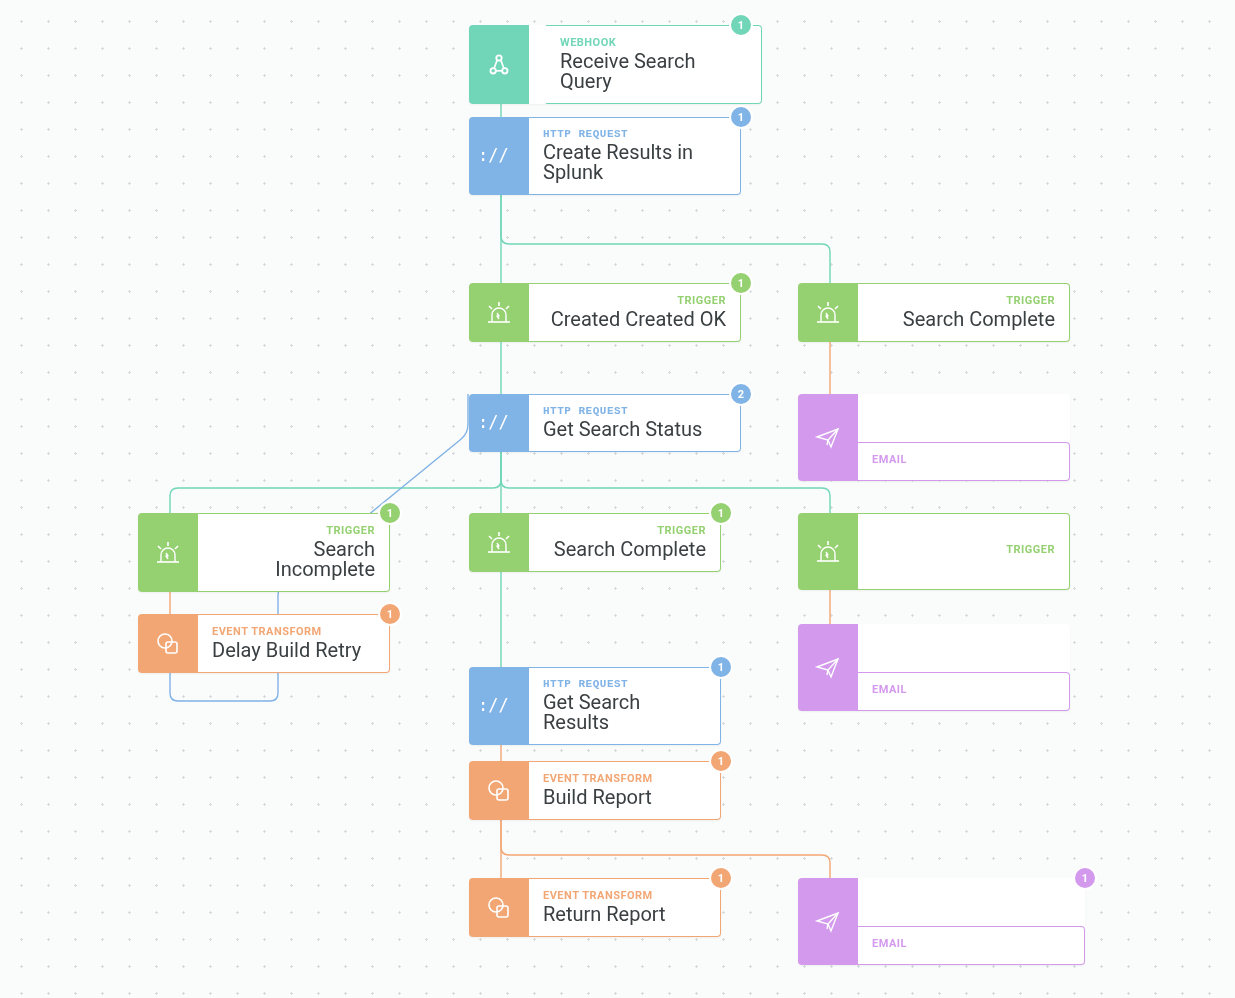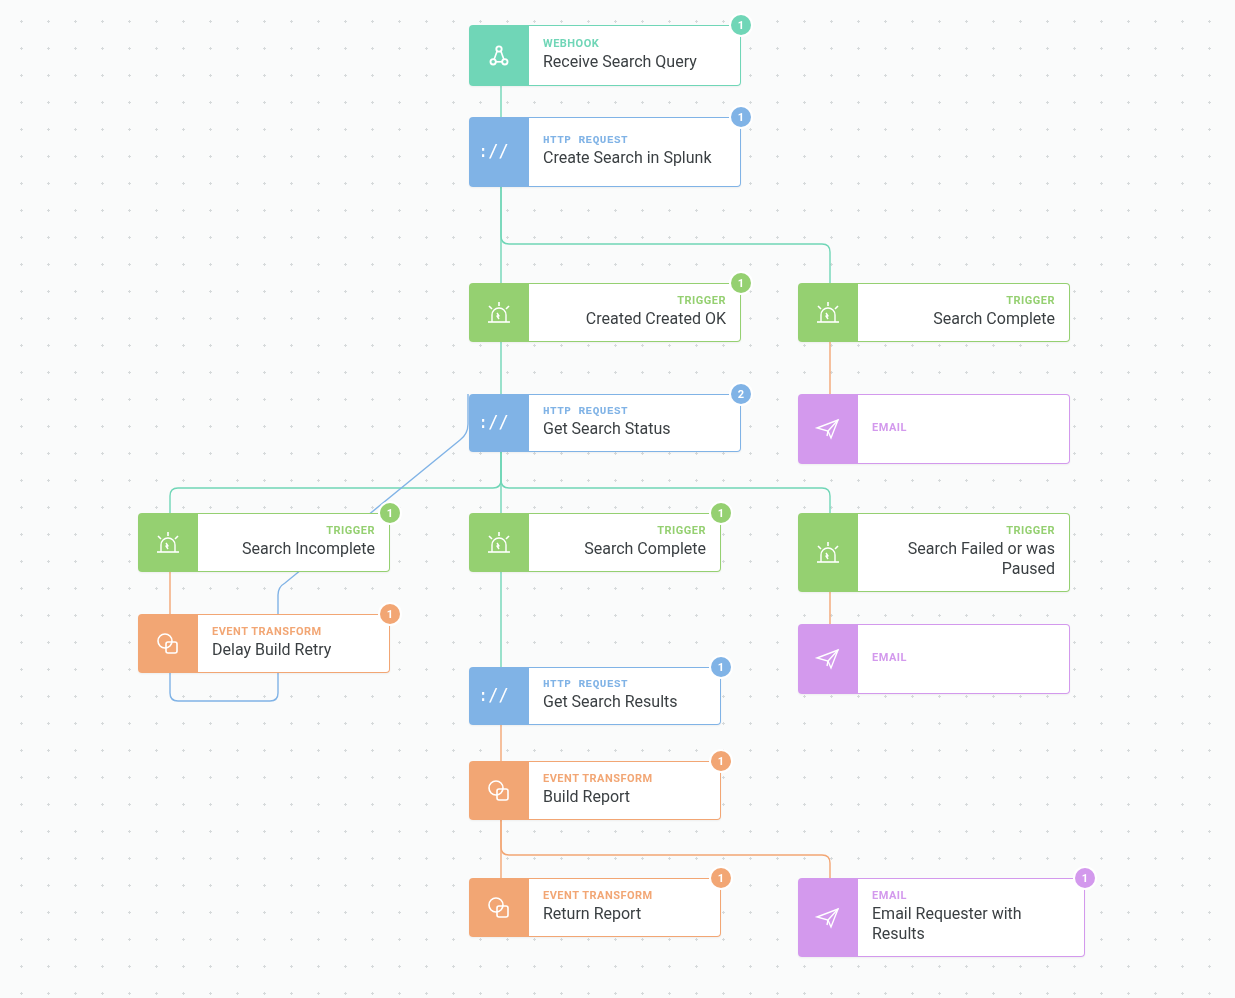--- a/index.html
+++ b/index.html
@@ -8,33 +8,33 @@
   svg.conn{position:absolute;inset:0;width:1235px;height:998px;z-index:1;pointer-events:none;}
   .node{
     position:absolute;display:flex;align-items:stretch;
     background:#fff;border-radius:4px;z-index:2;
     box-shadow:0 1px 2px rgba(0,0,0,.05);
     cursor:pointer;
   }
   .node .iconcol{width:60px;display:flex;align-items:center;justify-content:center;border-top-left-radius:4px;border-bottom-left-radius:4px;}
   .node .body{flex:1;padding:10px 14px 12px 14px;border:1px solid;border-left:none;border-top-right-radius:4px;border-bottom-right-radius:4px;display:flex;flex-direction:column;justify-content:center;}
   .node .cat{font-size:11px;font-weight:700;letter-spacing:.5px;text-transform:uppercase;margin-bottom:2px;}
-  .node .title{font-size:16px;line-height:20px;color:#3a3f42;font-weight:400;}
+  .node .title{font-size:20px;line-height:20px;color:#3a3f42;font-weight:400;}
   .badge{
     position:absolute;width:20px;height:20px;border-radius:50%;
     display:flex;align-items:center;justify-content:center;
     font-size:11px;font-weight:700;color:#fff;z-index:3;
     box-shadow:0 0 0 2px #fff;
   }
   
   .t-teal  .iconcol{background:#70d6b7;} .t-teal  .body{border-color:#70d6b7;} .t-teal  .cat{color:#70d6b7;}
   .t-blue  .iconcol{background:#80b3e6;} .t-blue  .body{border-color:#80b3e6;} .t-blue  .cat{color:#80b3e6;font-family:Liberation Mono, monospace;}
   .t-green .iconcol{background:#95d071;} .t-green .body{border-color:#95d071;text-align:right;} .t-green .cat{color:#95d071;}
   .t-orange .iconcol{background:#f2a674;} .t-orange .body{border-color:#f2a674;justify-content:center;} .t-orange .cat{color:#f2a674;}
-  .t-purple .iconcol{background:#d399ed;} .t-purple .body{border-color:#d399ed;} .t-purple .cat{color:#d399ed;}
+  .t-purple .iconcol{background:#d399ed;} .t-purple .body{border-color:#d399ed;margin-top:48px;} .t-purple .cat{color:#d399ed;}
   .iconcol svg{stroke:#fff;fill:none;stroke-width:1.6;}
 </style>
 </head>
 <body>
 <div class="canvas">
   <div class="dots"></div>
 
   <svg class="conn">
     <defs>
       <style>
@@ -65,21 +65,21 @@
 
     <path class="c-orange" d="M830 590 L830 624"></path>
 
     <path class="c-orange" d="M501 724 L501 761"></path>
 
     <path class="c-orange" d="M501 818 L501 847 Q501 855 509 855 L822 855 Q830 855 830 863 L830 878"></path>
     <path class="c-orange" d="M501 818 L501 878"></path>
   </svg>
 
   <div id="nodes">
-      <div class="node t-teal" style="left: 469px; top: 25px; width: 272px; min-height: 61px;">
+      <div class="node t-teal" style="left: 469px; top: 25px; width: 293px; min-height: 61px; gap: 17px;">
         <div class="iconcol">
           <svg width="28" height="28" viewBox="0 0 24 24">
             <circle cx="7" cy="17" r="2.3"></circle>
             <circle cx="17" cy="17" r="2.3"></circle>
             <circle cx="12" cy="6" r="2.3"></circle>
             <path d="M10.5 7.5 L7.8 15"></path>
             <path d="M13.5 7.5 L16.2 15"></path>
             <path d="M9.3 17 L14.7 17"></path>
           </svg>
         </div>
@@ -90,21 +90,21 @@
       </div>
       <div class="badge" style="left: 731px; top: 15px; background: rgb(112, 214, 183);">1</div>
       <div class="node t-blue" style="left: 469px; top: 117px; width: 272px; min-height: 70px;">
         <div class="iconcol">
           <svg width="42" height="24" viewBox="0 0 42 24">
             <text x="0" y="17" fill="#fff" stroke="none" font-size="17" font-weight="500" font-family="monospace">://</text>
           </svg>
         </div>
         <div class="body">
           <div class="cat">HTTP REQUEST</div>
-          <div class="title">Create Search in Splunk</div>
+          <div class="title">Create Results in Splunk</div>
         </div>
       </div>
       <div class="badge" style="left: 731px; top: 107px; background: rgb(128, 179, 230);">1</div>
       <div class="node t-green" style="left: 469px; top: 283px; width: 272px; min-height: 57px;">
         <div class="iconcol">
           <svg width="30" height="26" viewBox="0 0 30 26">
             <path d="M8 22 L8 15 A7 7 0 0 1 22 15 L22 22"></path>
             <line x1="4" y1="22" x2="26" y2="22"></line>
             <line x1="15" y1="2" x2="15" y2="6"></line>
             <line x1="5" y1="6" x2="8" y2="9"></line>
@@ -198,21 +198,20 @@
             <path d="M8 22 L8 15 A7 7 0 0 1 22 15 L22 22"></path>
             <line x1="4" y1="22" x2="26" y2="22"></line>
             <line x1="15" y1="2" x2="15" y2="6"></line>
             <line x1="5" y1="6" x2="8" y2="9"></line>
             <line x1="25" y1="6" x2="22" y2="9"></line>
             <path d="M13 13 L15 16 L13 16 L15 19" stroke-linejoin="round"></path>
           </svg>
         </div>
         <div class="body">
           <div class="cat">TRIGGER</div>
-          <div class="title">Search Failed or was Paused</div>
         </div>
       </div>
       <div class="node t-orange" style="left: 138px; top: 614px; width: 252px; min-height: 57px;">
         <div class="iconcol">
           <svg width="28" height="28" viewBox="0 0 28 28">
             <circle cx="11" cy="11" r="7"></circle>
             <rect x="12" y="12" width="11" height="11" rx="2"></rect>
           </svg>
         </div>
         <div class="body">
@@ -274,18 +273,17 @@
       <div class="node t-purple" style="left: 798px; top: 878px; width: 287px; min-height: 70px;">
         <div class="iconcol">
           <svg width="28" height="26" viewBox="0 0 28 26">
             <path d="M3 12 L24 4 L17 22 L14 15 Z"></path>
             <path d="M14 15 L24 4"></path>
             <path d="M14 15 L13 20"></path>
           </svg>
         </div>
         <div class="body">
           <div class="cat">EMAIL</div>
-          <div class="title">Email Requester with Results</div>
         </div>
       </div>
       <div class="badge" style="left: 1075px; top: 868px; background: rgb(211, 153, 237);">1</div>
     </div>
 </div>
 
 </body></html>

